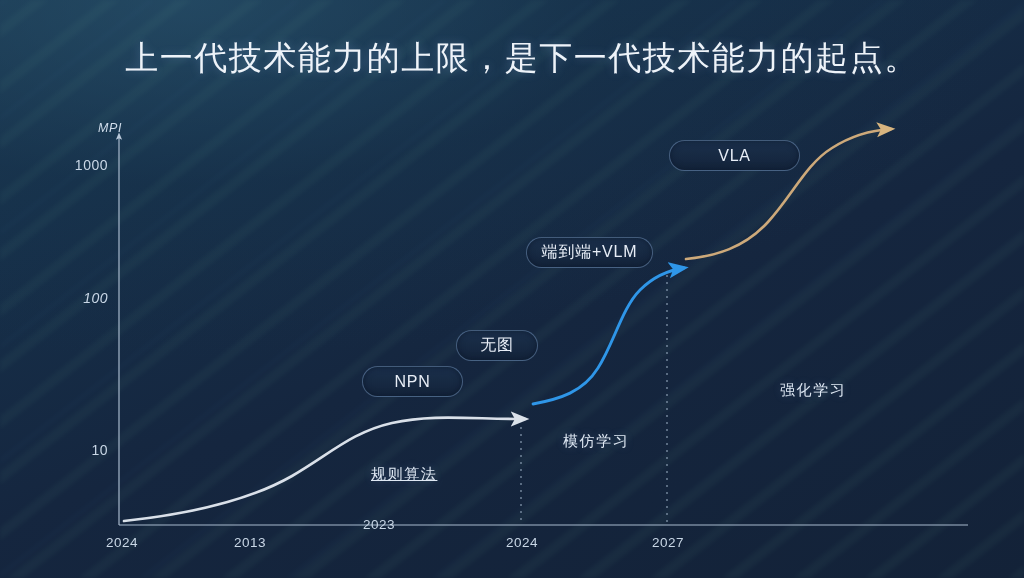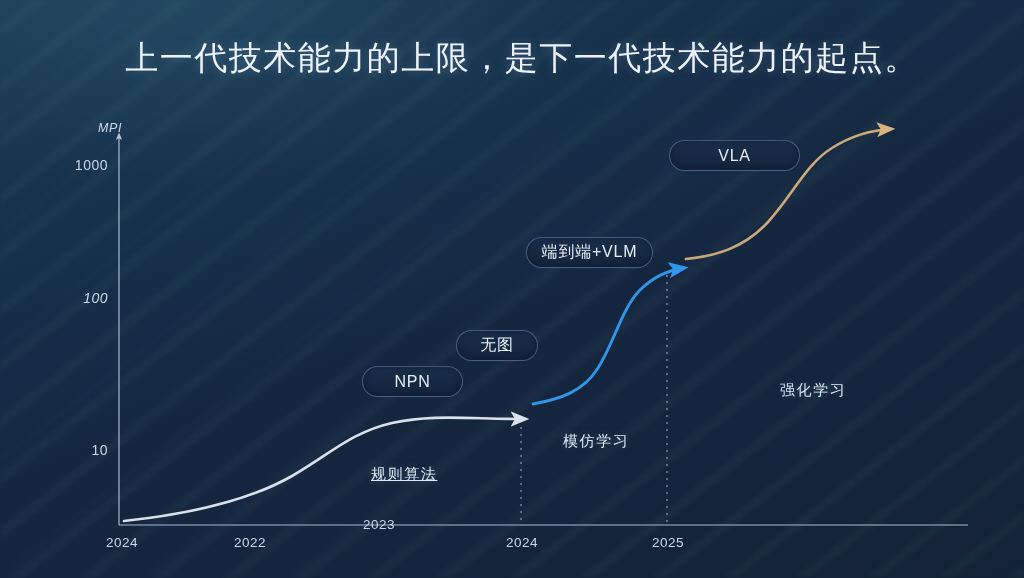--- a/index.html
+++ b/index.html
@@ -143,24 +143,24 @@
              C 854,134 874,130 891,129" fill="none" stroke="#cda97a" stroke-width="2.6" stroke-linecap="round" marker-end="url(#arrow-gold)"></path>
   </svg>
 
   <div class="axis-title" style="left:98px; top:121px;font-style:italic;">MPI</div>
 
   <div class="ytick" style="left:62px; top:157px;">1000</div>
   <div class="ytick" style="left:62px; top:290px;font-style:italic;">100</div>
   <div class="ytick" style="left:62px; top:442px;">10</div>
 
   <div class="xtick" style="left:87px; top:535px;">2024</div>
-  <div class="xtick" style="left:215px; top:535px;">2022</div>
+  <div class="xtick" style="left:215px; top:535px;">2013</div>
   <div class="xtick" style="left:344px; top:517px;">2023</div>
   <div class="xtick" style="left:487px; top:535px;">2024</div>
-  <div class="xtick" style="left:633px; top:535px;">2025</div>
+  <div class="xtick" style="left:633px; top:535px;">2027</div>
 
 
   <div class="pill" style="left:362px; top:366px; width:99px; height:29px;">NPN</div>
 
   <div class="pill" style="left:456px; top:330px; width:80px; height:29px;">无图</div>
 
   <div class="pill" style="left:669px; top:140px; width:129px; height:29px;">VLA</div>
 
   <div class="pill" style="left:526px; top:237px; width:125px; height:29px;">端到端+VLM</div>
 

